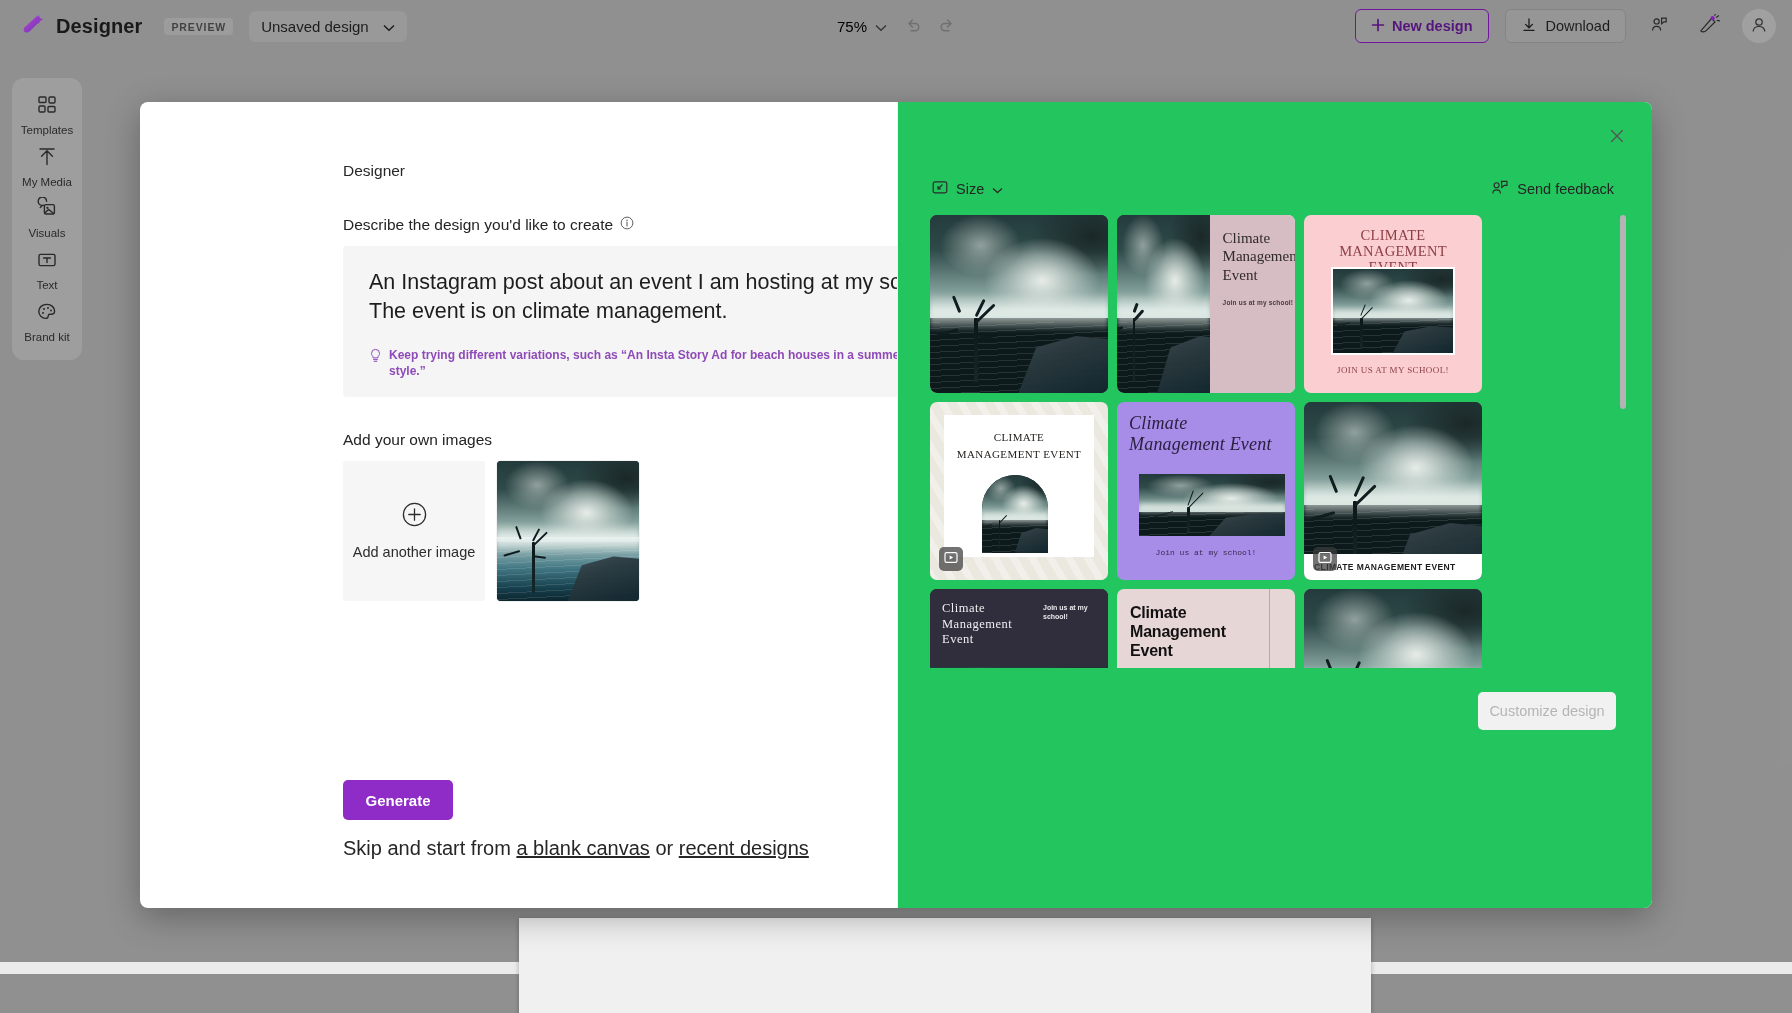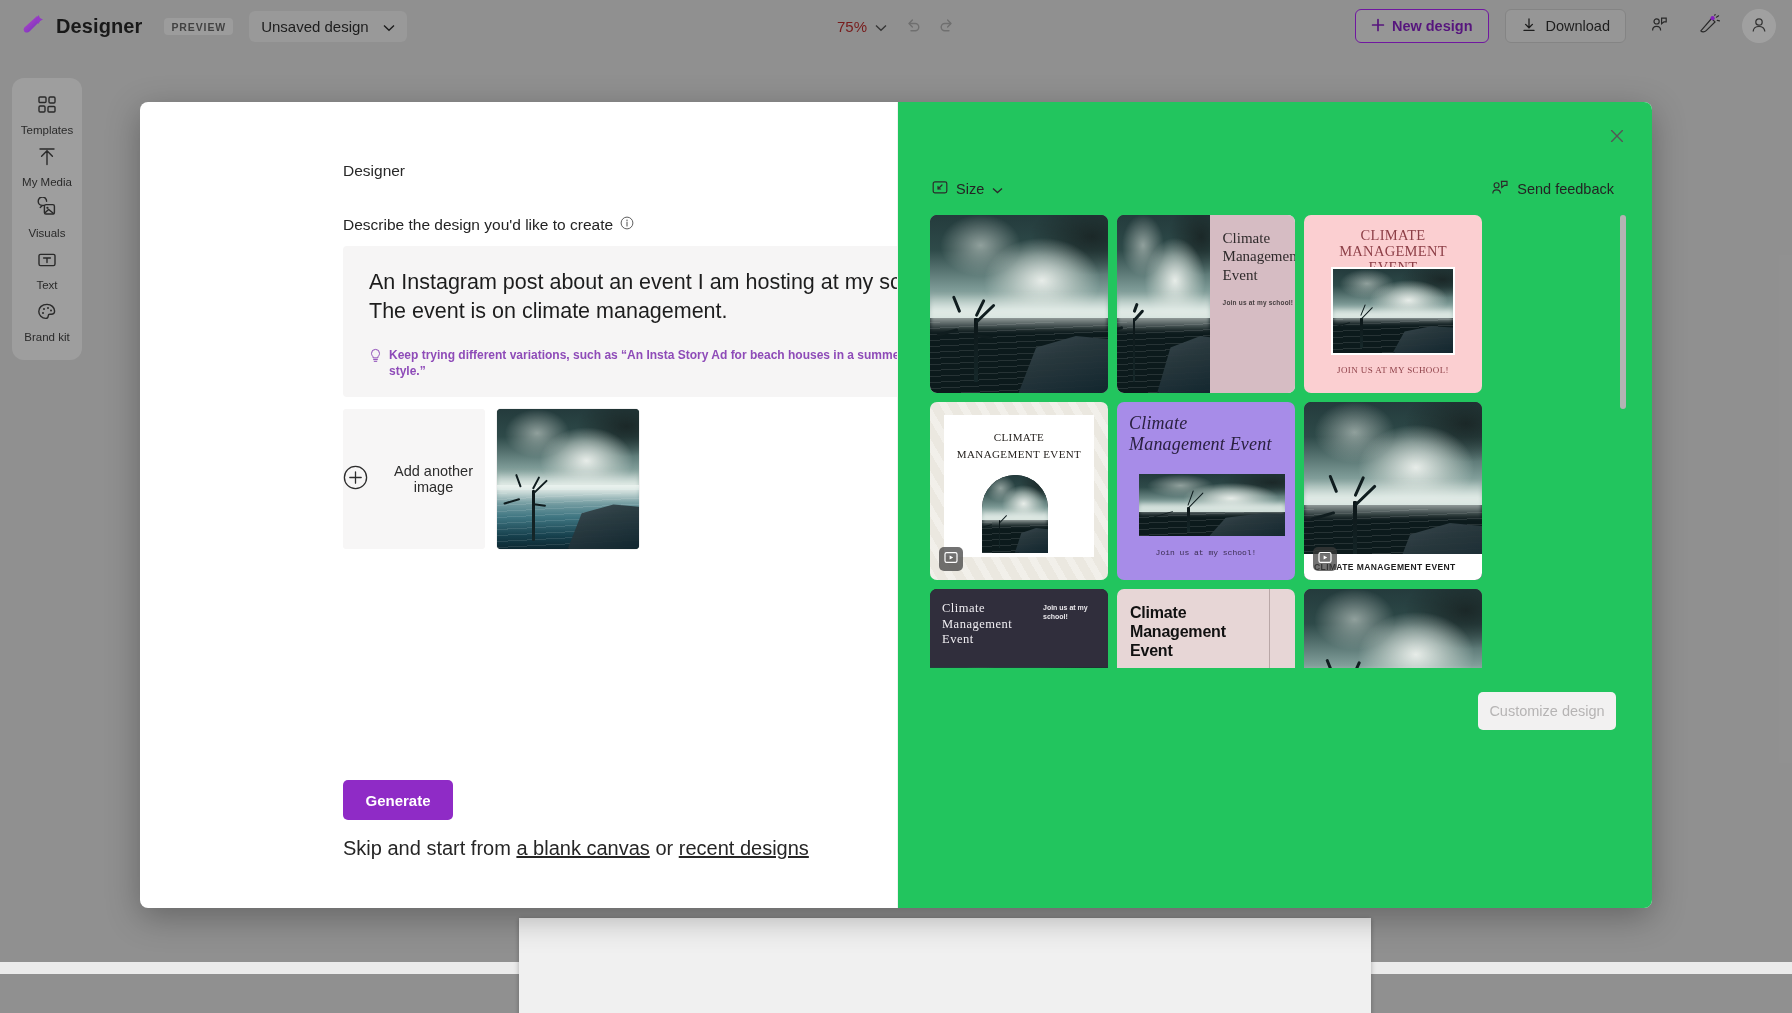--- a/index.html
+++ b/index.html
@@ -30,21 +30,21 @@
     background: #a3a3a3; border-radius: 6px; height: 31px; padding: 0 12px;
     font-size: 15px; color: #1f1f1f; cursor: pointer; border: none;
     font-family: inherit;
   }
   #zoom-group {
     position: absolute; left: 50%; transform: translateX(-50%);
     display: flex; align-items: center; gap: 6px;
   }
   #zoom-btn {
     display: flex; align-items: center; gap: 8px; background: none; border: none;
-    font-size: 15px; color: #7f1d1d; cursor: pointer; font-family: inherit;
+    font-size: 15px; color: #000000; cursor: pointer; font-family: inherit;
     padding: 4px 6px; border-radius: 4px;
   }
   .hist-btn {
     background: none; border: none; cursor: default; padding: 5px;
     border-radius: 4px; opacity: .55; display: flex; align-items: center;
   }
   #topbar-right {
     position: absolute; right: 16px; display: flex; align-items: center; gap: 16px;
   }
   #new-design-btn {
@@ -129,21 +129,21 @@
   #prompt-hint {
     display: flex; align-items: flex-start; gap: 7px; margin-top: 14px;
     padding-bottom: 6px;
   }
   #prompt-hint-text { font-size: 12px; color: #8e4bb8; font-weight: bold; line-height: 1.3; }
 
   #images-label { font-size: 15.5px; color: #242424; margin-top: 34px; }
   #image-row { display: flex; gap: 12px; margin-top: 12px; }
   #add-image-tile {
     width: 142px; height: 140px; background: #f7f6f6; border-radius: 3px;
-    display: flex; align-items: center;
+    display: flex; flex-direction: column; align-items: center;
     justify-content: center; gap: 14px; cursor: pointer; border: none;
     font-family: inherit;
   }
   #add-image-label { font-size: 14.5px; color: #2d2d2d; }
   #uploaded-thumb {
     width: 142px; height: 140px; border-radius: 4px; overflow: hidden;
     position: relative; cursor: pointer; box-shadow: 0 0 0 1px rgba(0,0,0,.05);
   }
 
   #generate-btn {
@@ -552,20 +552,21 @@
         <span>
           <svg width="13" height="15" viewBox="0 0 13 15">
               <path d="M6.5 1.4 a4 4 0 0 1 4 4 c0 1.7-1.1 2.6-1.6 3.5 v1 H4.1 v-1 c-.5-.9-1.6-1.8-1.6-3.5 a4 4 0 0 1 4-4 z" fill="none" stroke="#8e4bb8" stroke-width="1"></path>
               <path d="M4.6 11.6 H8.4 M5.2 13.3 H7.8" stroke="#8e4bb8" stroke-width="1" stroke-linecap="round"></path>
             </svg>
         </span>
         <span id="prompt-hint-text">Keep trying different variations, such as “An Insta Story Ad for beach houses in a summery style.”</span>
       </div>
     </div>
 
+    <div id="images-label">Add your own images</div>
     <div id="image-row">
       <button id="add-image-tile">
         <span>
           <svg width="25" height="25" viewBox="0 0 25 25">
               <circle cx="12.5" cy="12.5" r="11.1" fill="none" stroke="#2d2d2d" stroke-width="1.3"></circle>
               <path d="M12.5 6.8 V18.2 M6.8 12.5 H18.2" stroke="#2d2d2d" stroke-width="1.3" stroke-linecap="round"></path>
             </svg>
         </span>
         <span id="add-image-label">Add another image</span>
       </button>

